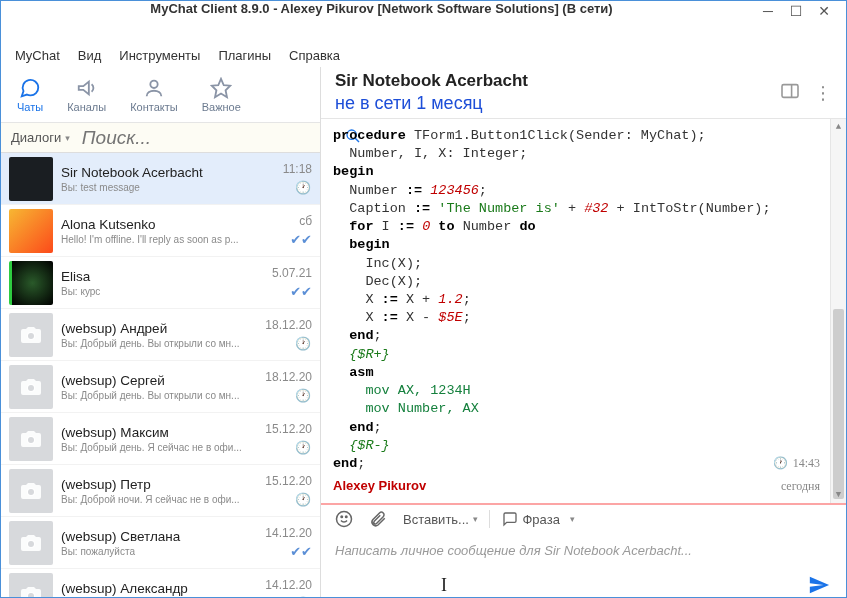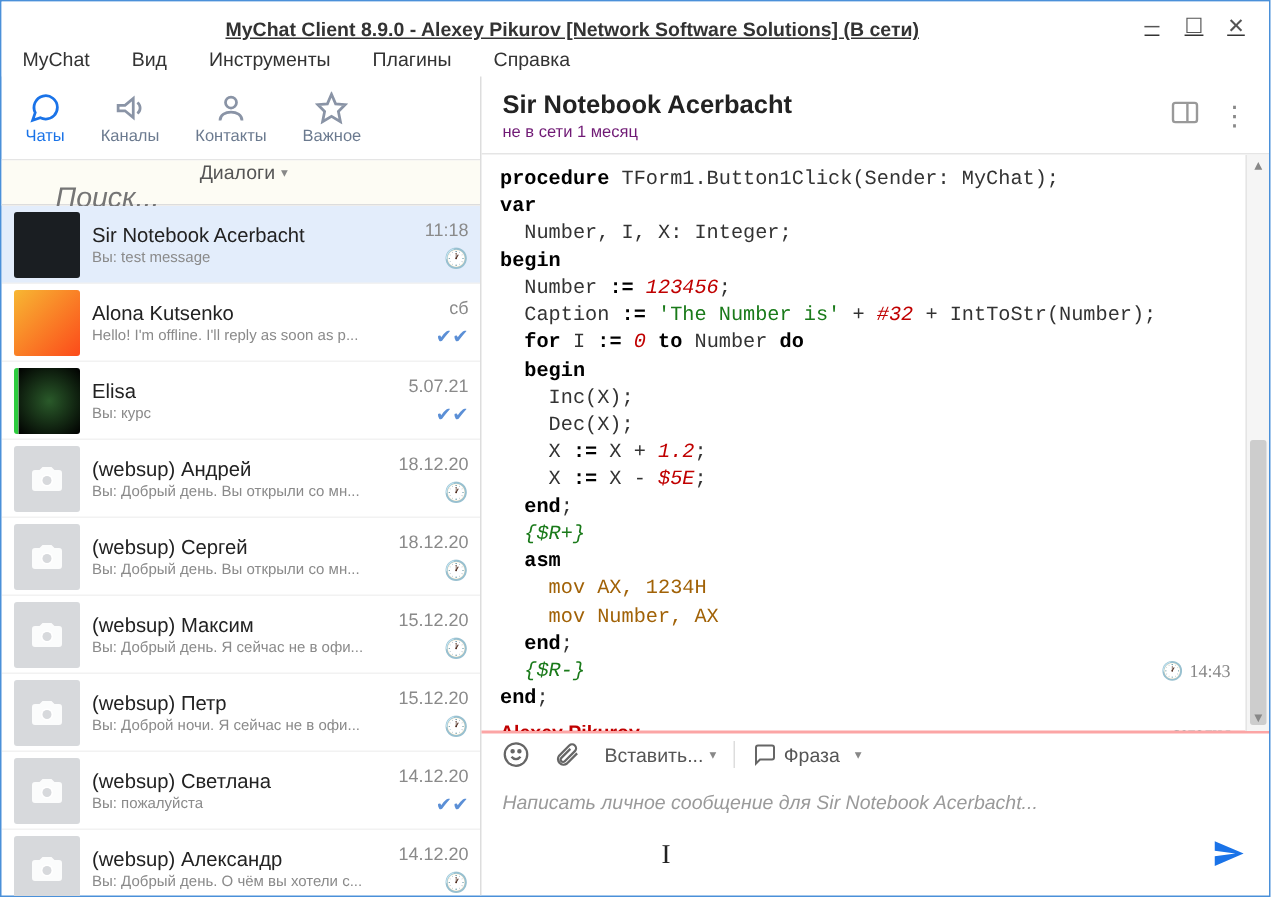--- a/index.html
+++ b/index.html
@@ -1,60 +1,60 @@
 <!DOCTYPE html>
 <html><head>
 <meta charset="utf-8">
 <style>
 * { margin: 0; padding: 0; box-sizing: border-box; }
 body { font-family: "Segoe UI", Tahoma, sans-serif; font-size: 13px; color: #333; background: #fff; width: 847px; height: 598px; overflow: hidden; border: 1px solid #4a90d9; }
-.titlebar { height: 26px; background: #fff; display: flex; align-items: flex-end; padding: 0 8px; text-decoration: underline; }
+.titlebar { height: 26px; background: #fff; display: flex; align-items: flex-start; padding: 0 8px; }
 .titlebar-title { flex: 1; text-align: center; font-weight: 600; color: #333; font-size: 13px; }
 .win-btn { width: 28px; height: 20px; display: flex; align-items: center; justify-content: center; color: #555; cursor: pointer; font-size: 14px; }
-.menubar { height: 24px; display: flex; align-items: center; padding: 0 6px; gap: 12px; background: #fff; }
+.menubar { height: 24px; display: flex; align-items: center; padding: 0 6px; gap: 2px; background: #fff; margin-top: 16px; }
 .menu-item { padding: 3px 8px; font-size: 13px; color: #333; cursor: pointer; }
 .container { display: flex; height: calc(598px - 26px - 24px - 2px); }
 .left-pane { width: 320px; border-right: 1px solid #ddd; display: flex; flex-direction: column; }
 .toolbar { height: 56px; display: flex; align-items: center; justify-content: flex-start; gap: 24px; padding: 4px 16px; border-bottom: 1px solid #e5e5e5; }
 .tb-btn { display: flex; flex-direction: column; align-items: center; gap: 2px; cursor: pointer; color: #6b7a8f; }
 .tb-btn.active { color: #1a73e8; }
 .tb-icon { width: 22px; height: 22px; display: flex; align-items: center; justify-content: center; }
 .tb-label { font-size: 11px; }
-.search-row { height: 30px; display: flex; align-items: center; border-bottom: 1px solid #ddd; background: #fdfcf4; flex-direction: column; }
+.search-row { height: 30px; display: flex; align-items: center; border-bottom: 1px solid #ddd; background: #fdfcf4; }
 .dlg-label { padding: 0 6px 0 10px; color: #555; font-size: 13px; display: flex; align-items: center; gap: 4px; }
 .dlg-drop { color: #888; font-size: 9px; }
 .search-input { flex: 1; border: none; outline: none; background: transparent; font-size: 19px; color: #ef4444; padding: 0 6px; font-style: italic; }
 .search-ico { padding: 0 10px; color: #1a73e8; }
 .chat-list { flex: 1; overflow-y: auto; }
 .chat-row { height: 52px; display: flex; align-items: center; padding: 4px 8px; cursor: pointer; border-bottom: 1px solid #f2f2f2; gap: 8px; }
 .chat-row.selected { background: #e3edfb; }
 .ava { width: 44px; height: 44px; background: #d7d9dc center/cover; border-radius: 2px; flex-shrink: 0; display:flex; align-items:center; justify-content:center; }
 .ava svg { width: 24px; height: 24px; fill: #fff; }
 .chat-mid { flex: 1; min-width: 0; }
 .chat-name { font-size: 13.5px; color: #222; white-space: nowrap; overflow: hidden; text-overflow: ellipsis; }
 .chat-preview { font-size: 10px; color: #8a8a8a; white-space: nowrap; overflow: hidden; text-overflow: ellipsis; margin-top: 2px; }
 .chat-right { display: flex; flex-direction: column; align-items: flex-end; gap: 4px; color: #8a8a8a; }
 .chat-time { font-size: 12px; color: #8a8a8a; }
 .check { color: #5b8fd6; font-size: 13px; }
 .clock-ico { color:#5b8fd6; }
 .right-pane { flex: 1; display: flex; flex-direction: column; min-width: 0; }
 .chat-header { height: 52px; padding: 6px 14px; border-bottom: 1px solid #e5e5e5; display: flex; align-items: center; }
 .ch-titles { flex: 1; }
 .ch-name { font-size: 17px; font-weight: 700; color: #222; }
-.ch-status { font-size: 11px; color: #701a75; margin-top: 2px; }
+.ch-status { font-size: 18px; color: #1d4ed8; margin-top: 2px; }
 .ch-actions { display: flex; align-items: center; gap: 14px; color: #888; }
 .msg-area { flex: 1; overflow-y: auto; padding: 8px 12px; font-family: Consolas, "Courier New", monospace; font-size: 13.5px; line-height: 1.35; position: relative; }
 .code-line { white-space: pre; }
 .kw { color: #000; font-weight: 700; margin-top: 24px; }
 .op { color: #000; font-weight: 700; }
 .num { color: #c00000; font-style: italic; }
 .str { color: #1a7a1a; }
 .cmt { color: #1a7a1a; font-style: italic; }
 .plain { color: #333; }
-.asmln { color: #a16207; }
+.asmln { color: #15803d; }
 .sender-row { display: flex; justify-content: space-between; align-items: center; margin-top: 4px; }
 .sender-red { color: #c00000; font-weight: 700; font-family: "Segoe UI", sans-serif; font-size: 13px; }
 .msg-meta { display: flex; align-items: center; gap: 4px; color: #888; font-family: "Segoe UI"; font-size: 12px; }
 .msg-meta.abs { position: absolute; right: 26px; }
 .compose-toolbar { height: 30px; border-top: 2px solid #fca5a5; display: flex; align-items: center; gap: 8px; padding: 0 10px; }
 .ctb-item { display: flex; align-items: center; gap: 4px; color: #555; cursor: pointer; padding: 2px 4px; }
 .divider { width: 1px; height: 18px; background: #ddd; }
 .compose-box { flex: 0 0 80px; position: relative; padding: 10px 14px; }
 .compose-ph { color: #9a9a9a; font-style: italic; font-size: 13px; }
 .send-btn { position: absolute; right: 16px; bottom: 14px; color: #1a73e8; cursor: pointer; }
@@ -285,21 +285,20 @@
               <rect x="2" y="2" width="20" height="16" rx="2"></rect>
               <line x1="14" y1="2" x2="14" y2="18"></line>
             </svg></span>
         <span style="font-size:18px;">⋮</span>
       </div>
     </div>
 
     <div class="msg-area">
       <div id="code-block">
           <div class="code-line"><span class="kw">procedure</span><span class="plain"> TForm1.Button1Click(Sender: MyChat);</span></div>
-          <div class="code-line"><span class="kw">var</span></div>
           <div class="code-line"><span class="plain">  Number, I, X: Integer;</span></div>
           <div class="code-line"><span class="kw">begin</span></div>
           <div class="code-line"><span class="plain">  Number </span><span class="op">:=</span><span class="plain"> </span><span class="num">123456</span><span class="plain">;</span></div>
           <div class="code-line"><span class="plain">  Caption </span><span class="op">:=</span><span class="plain"> </span><span class="str">'The Number is'</span><span class="plain"> + </span><span class="num">#32</span><span class="plain"> + IntToStr(Number);</span></div>
           <div class="code-line"><span class="plain">  </span><span class="kw">for</span><span class="plain"> I </span><span class="op">:=</span><span class="plain"> </span><span class="num">0</span><span class="plain"> </span><span class="kw">to</span><span class="plain"> Number </span><span class="kw">do</span></div>
           <div class="code-line"><span class="plain">  </span><span class="kw">begin</span></div>
           <div class="code-line"><span class="plain">    Inc(X);</span></div>
           <div class="code-line"><span class="plain">    Dec(X);</span></div>
           <div class="code-line"><span class="plain">    X </span><span class="op">:=</span><span class="plain"> X + </span><span class="num">1.2</span><span class="plain">;</span></div>
           <div class="code-line"><span class="plain">    X </span><span class="op">:=</span><span class="plain"> X - </span><span class="num">$5E</span><span class="plain">;</span></div>

